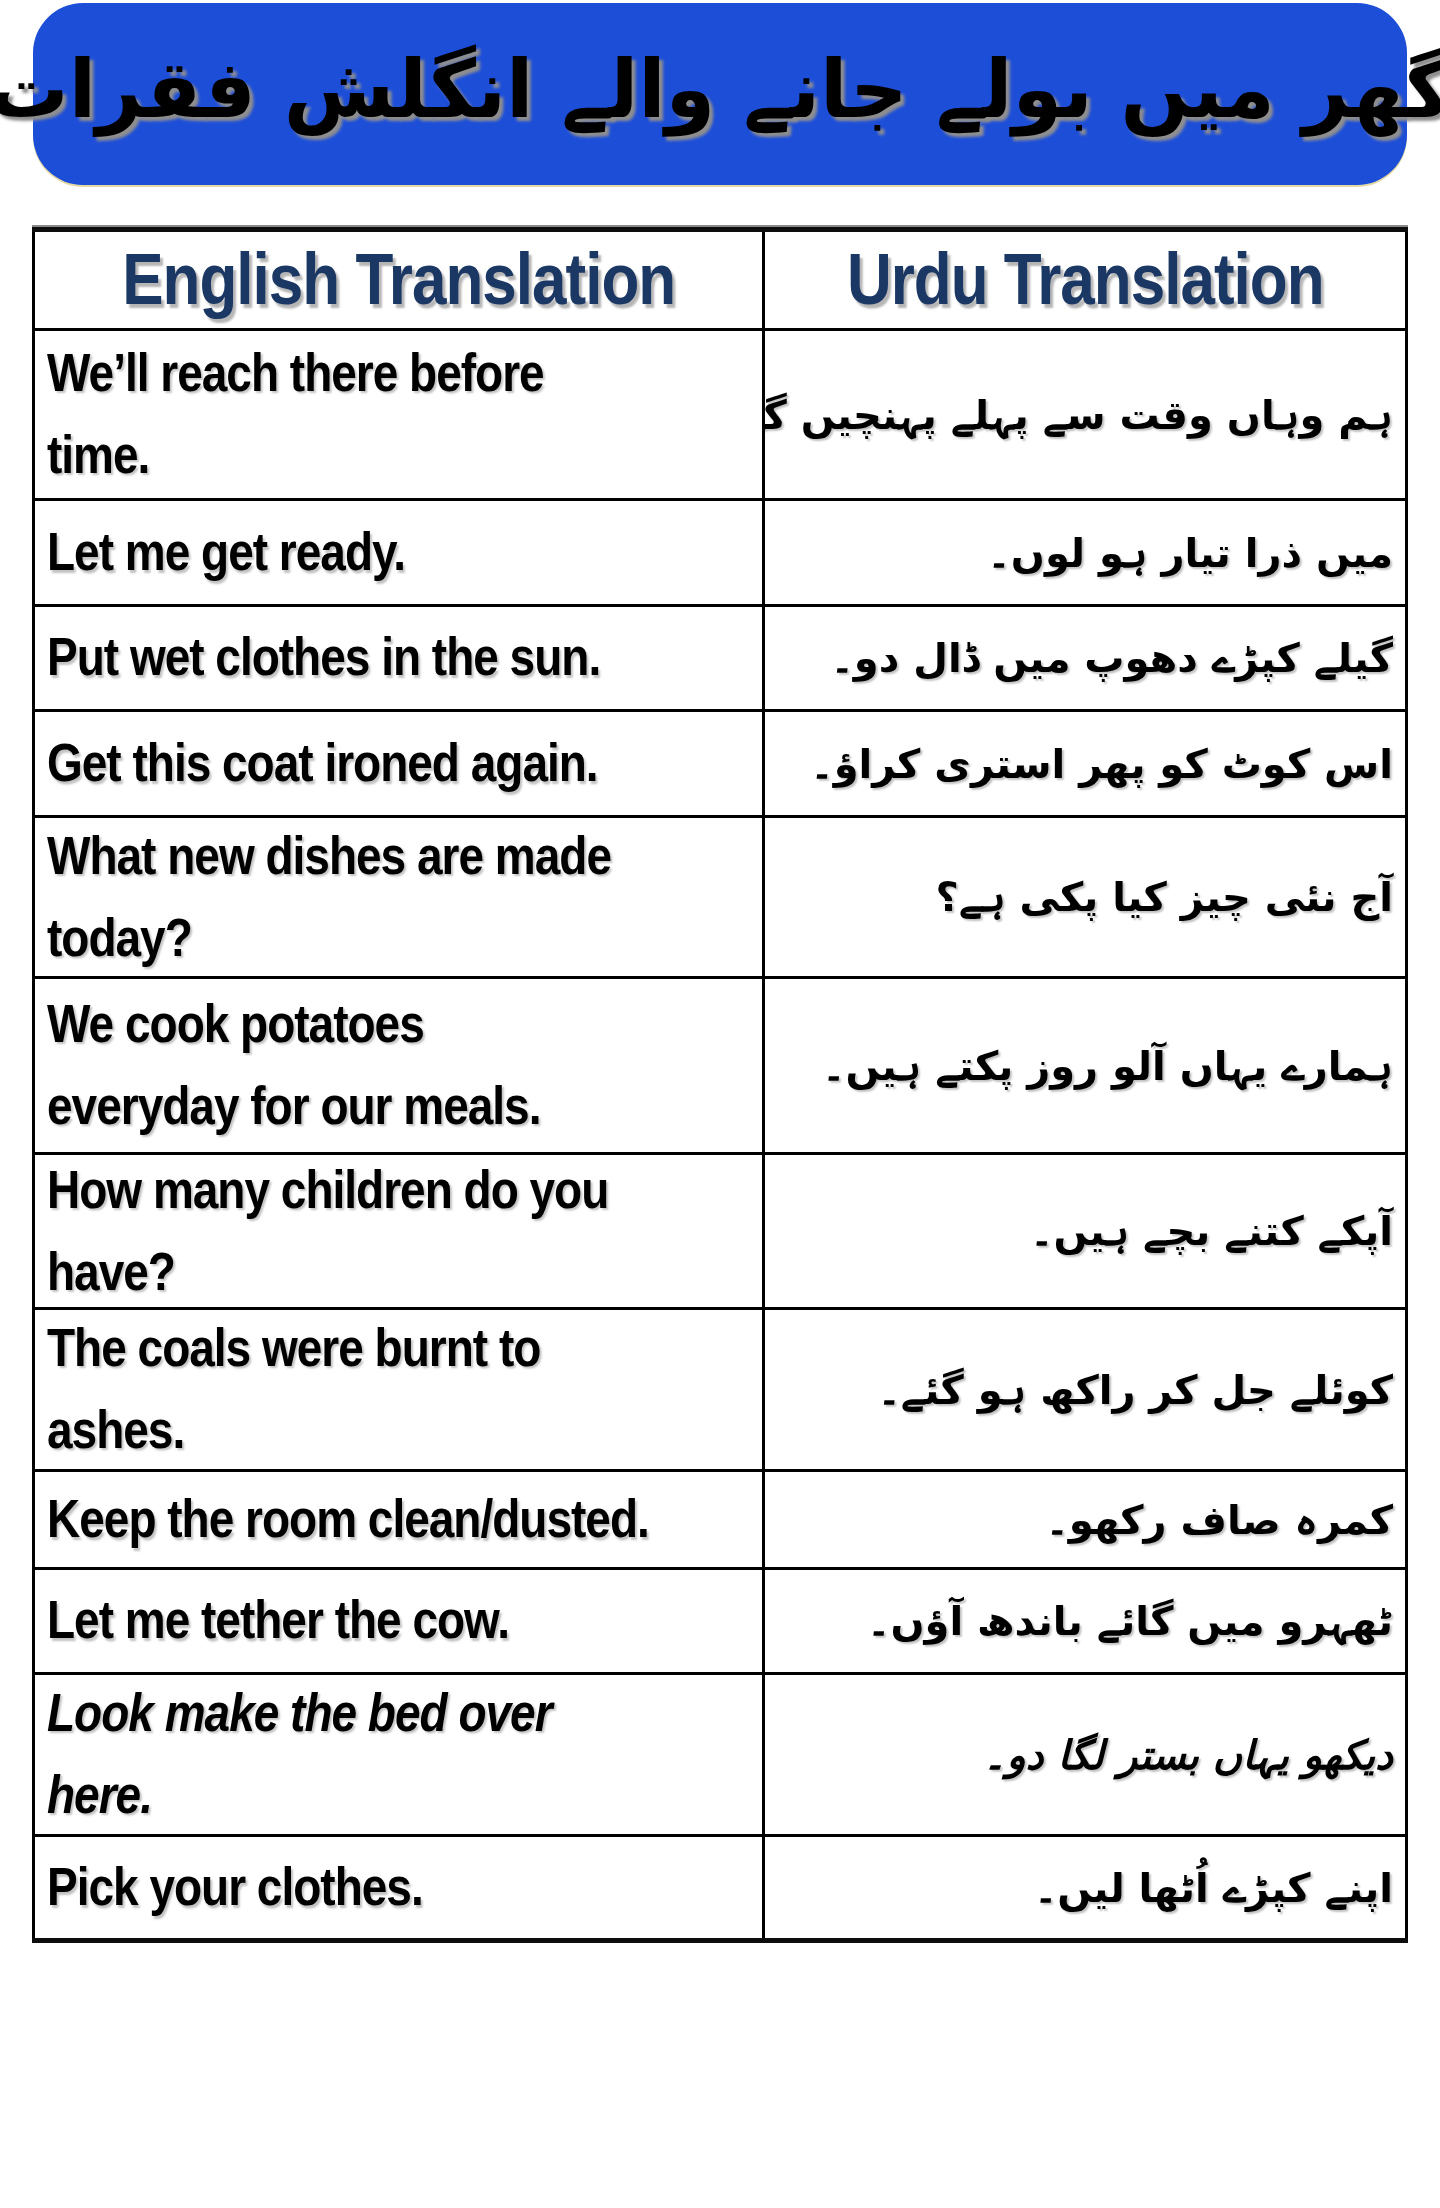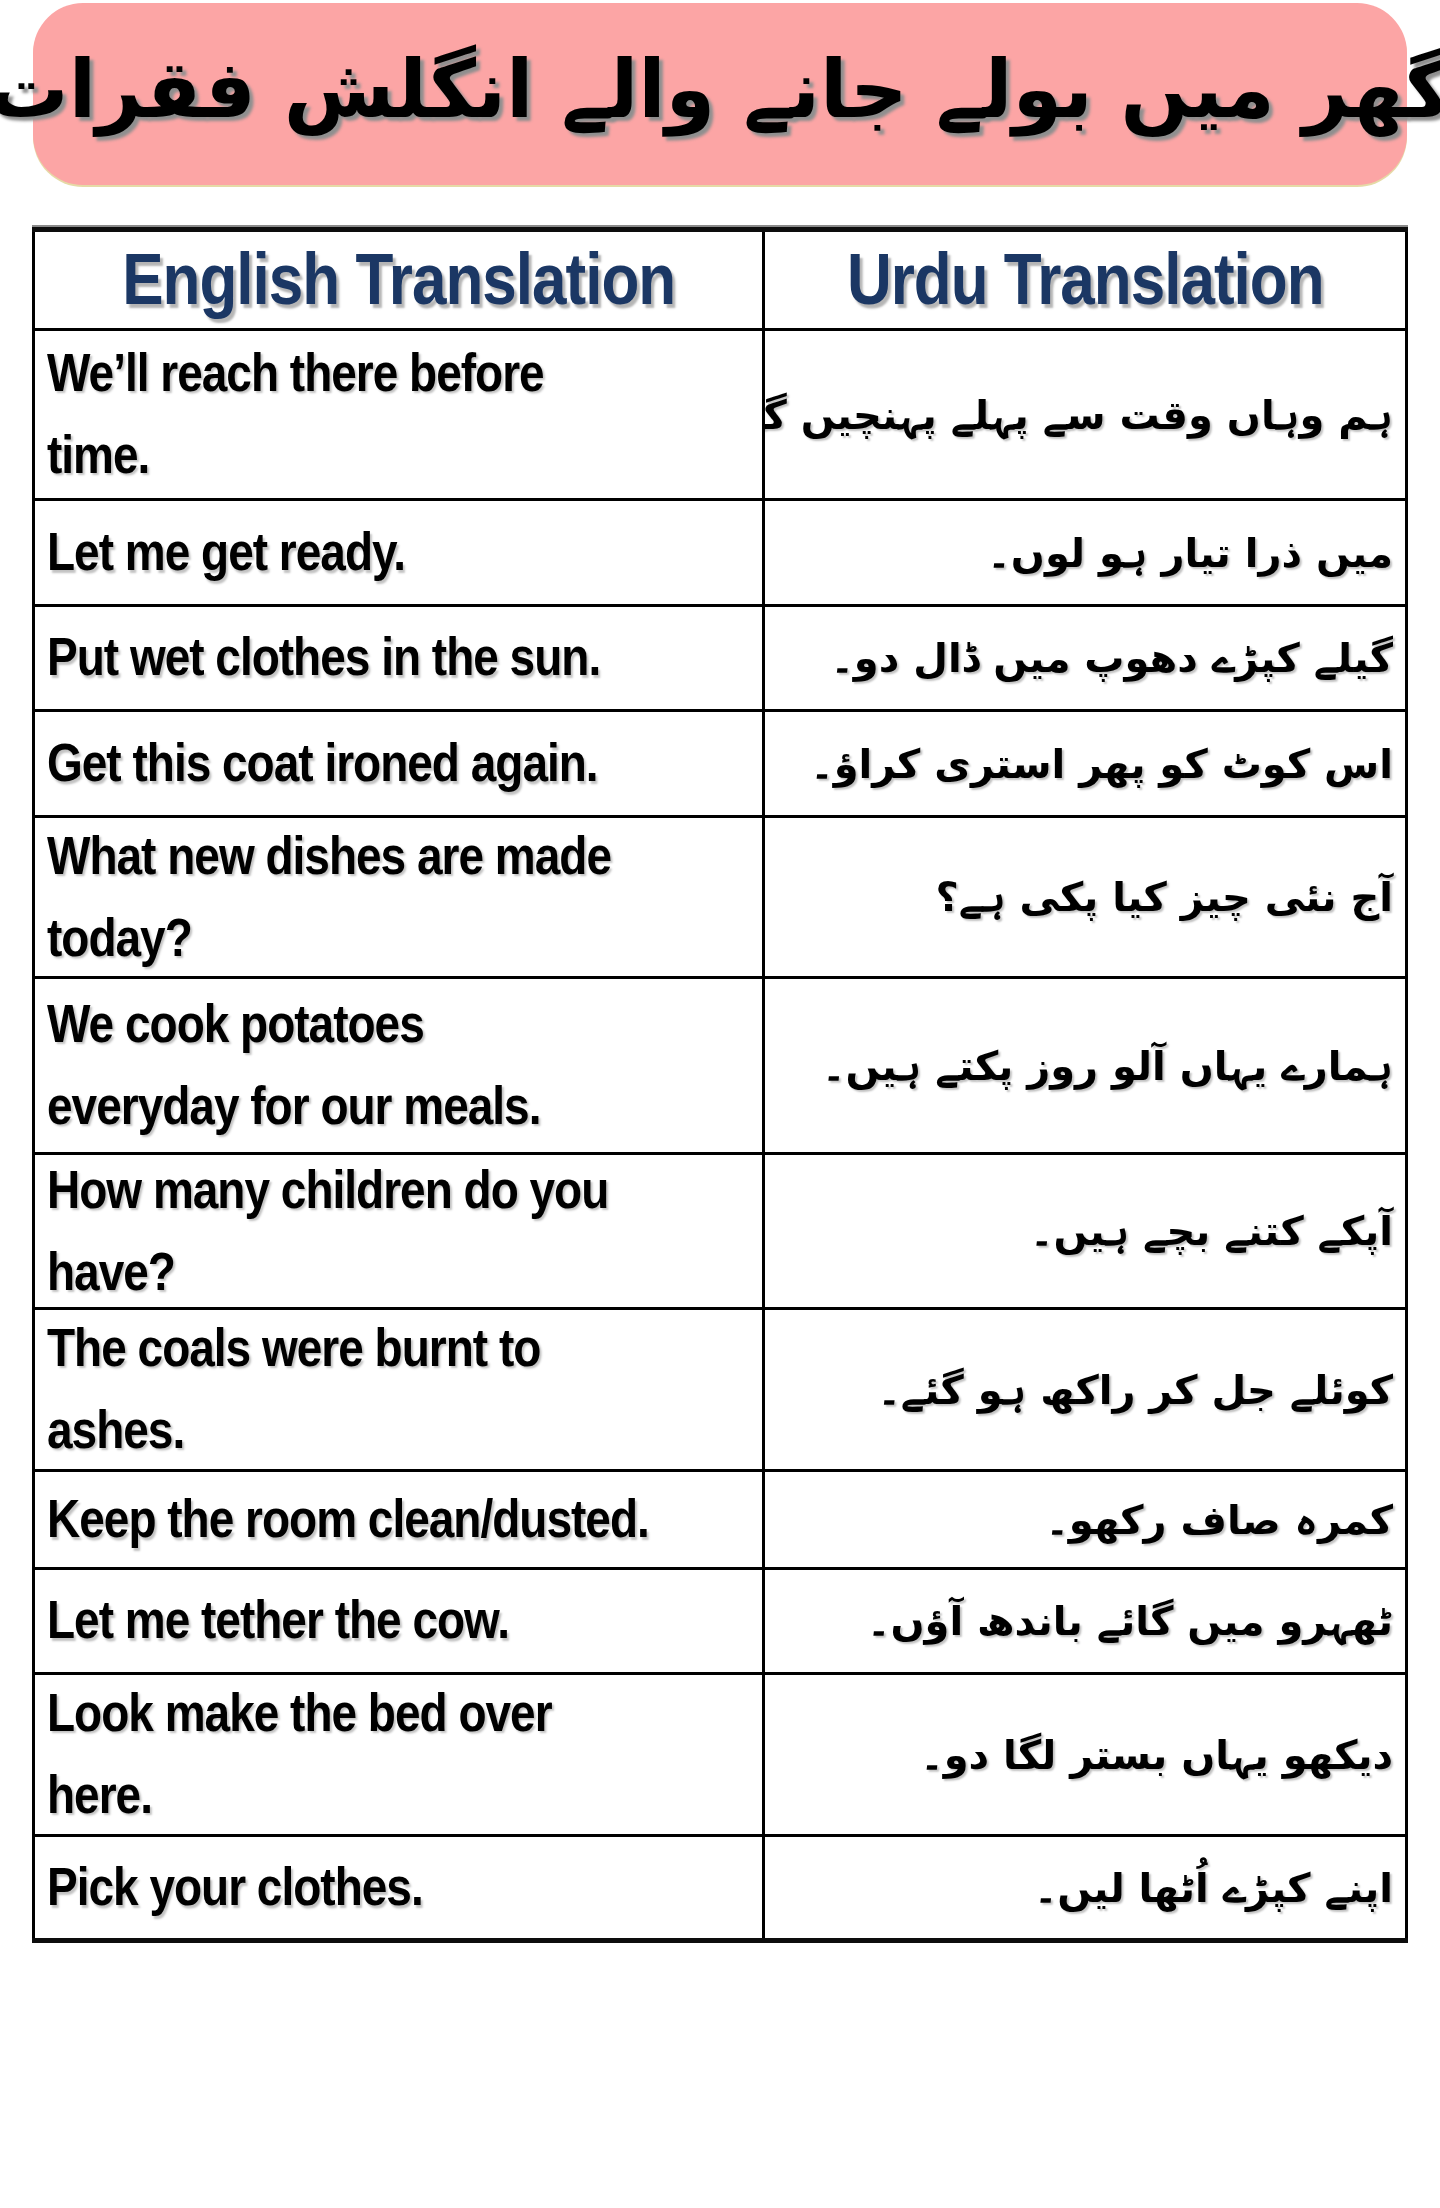--- a/index.html
+++ b/index.html
@@ -16,21 +16,21 @@
     overflow: hidden;
   }
 
   
   .banner {
     position: absolute;
     left: 33px;
     top: 3px;
     width: 1374px;
     height: 182px;
-    background: #fca5a5;
+    background: #1d4ed8;
     border-radius: 50px;
     display: flex;
     align-items: center;
     justify-content: center;
     box-shadow: 0 2px 0 rgba(180,150,0,0.35);
   }
   .banner-title {
     direction: rtl;
     font-family: "DejaVu Sans", sans-serif;
     font-weight: bold;
@@ -155,21 +155,21 @@
         <td dir="rtl"><span class="ur-text">کوئلے جل کر راکھ ہو گئے۔</span></td>
       </tr>
       <tr style="height:98px;text-decoration:underline;">
         <td><span class="en-text">Keep the room clean/dusted.</span></td>
         <td dir="rtl"><span class="ur-text">کمرہ صاف رکھو۔</span></td>
       </tr>
       <tr style="height:105px;text-decoration:underline;">
         <td><span class="en-text">Let me tether the cow.</span></td>
         <td dir="rtl"><span class="ur-text">ٹھہرو میں گائے باندھ آؤں۔</span></td>
       </tr>
-      <tr style="height:162px;">
+      <tr style="height:162px;font-style:italic;">
         <td><span class="en-text">Look make the bed over
 here.</span></td>
         <td dir="rtl"><span class="ur-text">دیکھو یہاں بستر لگا دو۔</span></td>
       </tr>
       <tr style="height:105px;">
         <td><span class="en-text">Pick your clothes.</span></td>
         <td dir="rtl"><span class="ur-text">اپنے کپڑے اُٹھا لیں۔</span></td>
       </tr>
     </tbody>
   </table>

